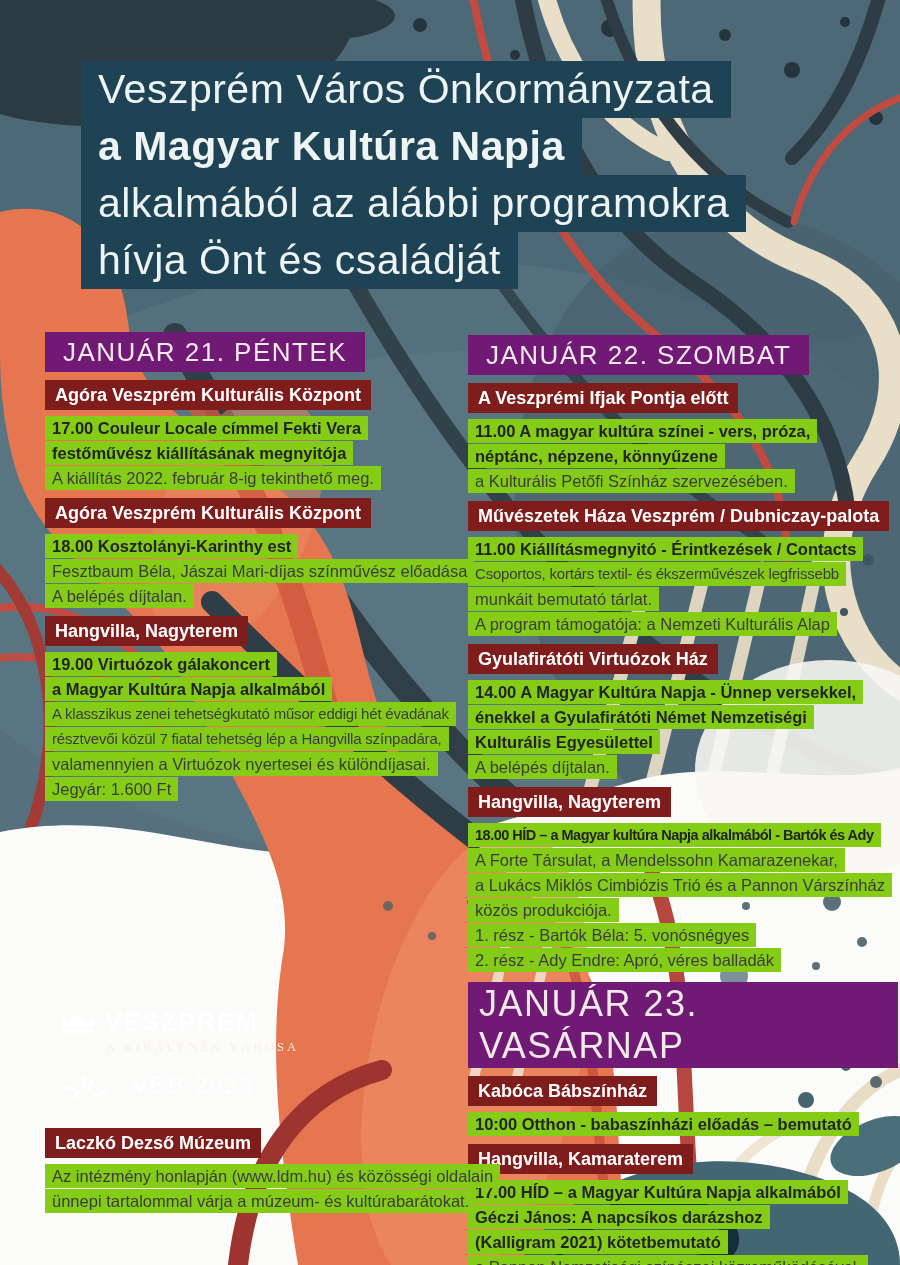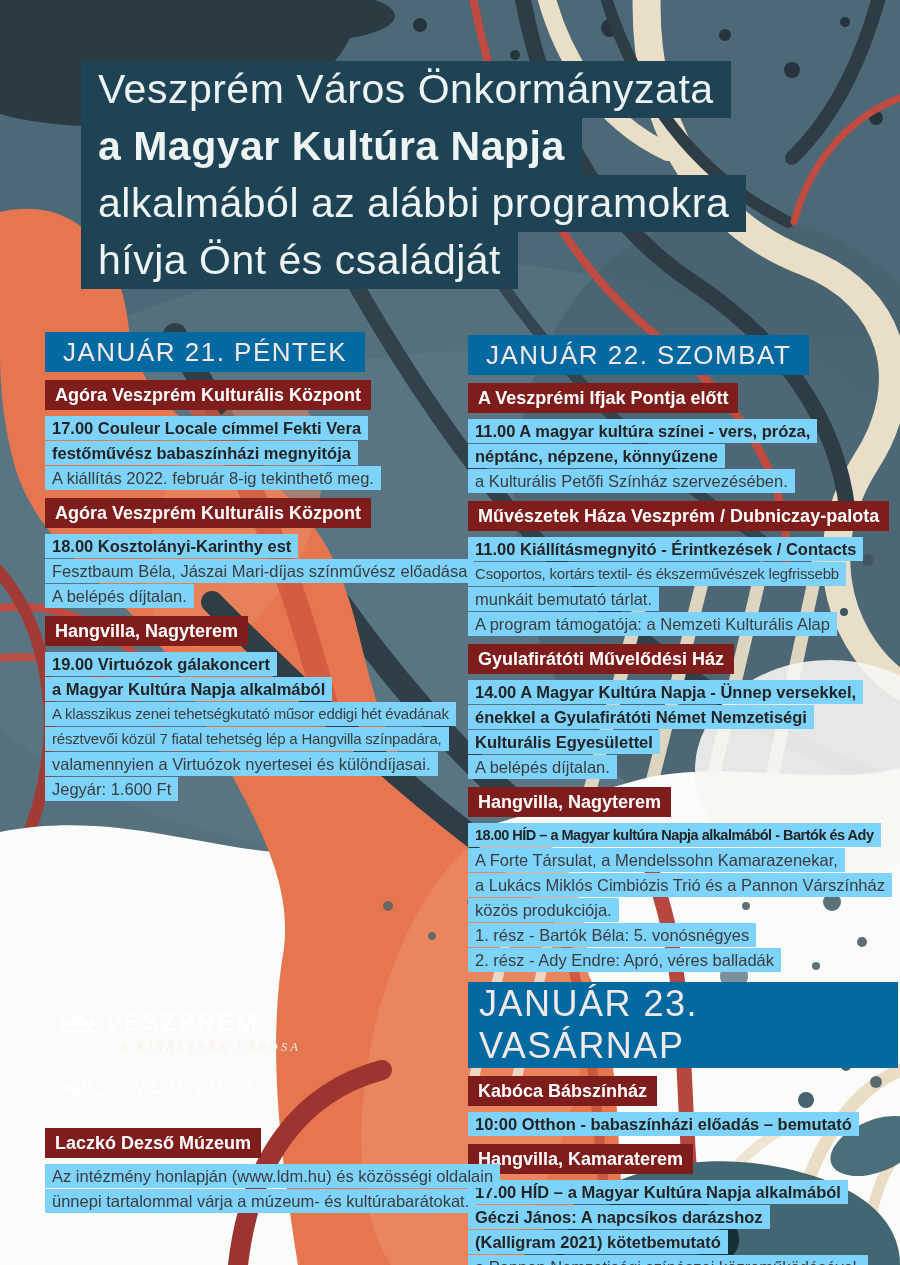--- a/index.html
+++ b/index.html
@@ -16,49 +16,49 @@
     font-size:41px;line-height:57px;padding:0 17px;letter-spacing:.5px;font-weight:400;margin-left:36px;
   }
   .hline.b{font-weight:700}
 
   
   .col{position:absolute;z-index:3}
   .col-left{left:45px;top:332px;width:424px}
   .col-right{left:468px;top:335px;width:430px}
 
   .day{
-    display:table;background:#0369a1;color:#f2e9e9;
+    display:table;background:#701a75;color:#f2e9e9;
     font-size:26px;line-height:38px;padding:1px 18px;letter-spacing:1.5px;margin-bottom:8px;
   }
   .day.big{font-size:36px;line-height:42px;padding:1px 11px;margin-top:10px}
 
   .venue{
     display:table;background:#7f1d1d;color:#ffffff;font-weight:700;
     font-size:18px;line-height:20px;padding:5px 10px;margin:8px 0 6px;
   }
   .tline,.dline{
-    display:table;background:#7dd3fc;padding:2px 7px;margin-bottom:1px;
+    display:table;background:#84cc16;padding:2px 7px;margin-bottom:1px;
     font-size:16.5px;line-height:20px;white-space:nowrap;
   }
   .tline{font-weight:700;color:#242424}
   .dline{font-weight:400;color:#3c3c3c}
   .tight{font-size:15px;letter-spacing:-.2px}
   .xtight{font-size:14.5px;letter-spacing:-.5px}
 
   
   .museum{position:absolute;left:45px;top:1128px;z-index:3}
   .museum .venue{margin-top:0}
 
   
   .logo-v{position:absolute;left:60px;top:1008px;z-index:3;color:#fff}
   .logo-row{display:flex;align-items:center;gap:9px}
   .logo-title{font-size:25px;font-weight:700;letter-spacing:2px}
   .logo-sub{
     font-family:"Liberation Serif",serif;font-size:12.5px;letter-spacing:3.1px;
-    color:#fbeee7;margin:3px 0 0 60px;font-style:italic;
+    color:#fbeee7;margin:3px 0 0 46px;
   }
   .logo-veb{position:absolute;left:62px;top:1070px;z-index:3;display:flex;align-items:center;gap:24px;color:#fff}
   .veb-label{font-size:23px;letter-spacing:2.5px;font-weight:400}
 </style>
 </head>
 <body>
 
 <svg class="bg" viewBox="0 0 900 1265" aria-hidden="true">
   <rect width="900" height="1265" fill="#56707e"></rect>
   <path d="M0,0 H900 V330 C720,365 540,335 360,360 C220,378 90,366 0,345 Z" fill="#4d6876"></path>
@@ -195,21 +195,21 @@
   <div class="hline b">a Magyar Kultúra Napja</div>
   <div class="hline">alkalmából az alábbi programokra</div>
   <div class="hline">hívja Önt és családját</div>
 </header>
 
 <section class="col col-left">
   <div class="day">JANUÁR 21. PÉNTEK</div>
 
   <div class="venue">Agóra Veszprém Kulturális Központ</div>
   <div class="tline">17.00 Couleur Locale címmel Fekti Vera</div>
-  <div class="tline">festőművész babaszínházi megnyitója</div>
+  <div class="tline">festőművész kiállításának megnyitója</div>
   <div class="dline">A kiállítás 2022. február 8-ig tekinthető meg.</div>
 
   <div class="venue">Agóra Veszprém Kulturális Központ</div>
   <div class="tline">18.00 Kosztolányi-Karinthy est</div>
   <div class="dline">Fesztbaum Béla, Jászai Mari-díjas színművész előadása</div>
   <div class="dline">A belépés díjtalan.</div>
 
   <div class="venue">Hangvilla, Nagyterem</div>
   <div class="tline">19.00 Virtuózok gálakoncert</div>
   <div class="tline">a Magyar Kultúra Napja alkalmából</div>
@@ -226,21 +226,21 @@
   <div class="tline">11.00 A magyar kultúra színei - vers, próza,</div>
   <div class="tline">néptánc, népzene, könnyűzene</div>
   <div class="dline">a Kulturális Petőfi Színház szervezésében.</div>
 
   <div class="venue">Művészetek Háza Veszprém / Dubniczay-palota</div>
   <div class="tline">11.00 Kiállításmegnyitó - Érintkezések / Contacts</div>
   <div class="dline tight">Csoportos, kortárs textil- és ékszerművészek legfrissebb</div>
   <div class="dline">munkáit bemutató tárlat.</div>
   <div class="dline">A program támogatója: a Nemzeti Kulturális Alap</div>
 
-  <div class="venue">Gyulafirátóti Művelődési Ház</div>
+  <div class="venue">Gyulafirátóti Virtuózok Ház</div>
   <div class="tline">14.00 A Magyar Kultúra Napja - Ünnep versekkel,</div>
   <div class="tline">énekkel a Gyulafirátóti Német Nemzetiségi</div>
   <div class="tline">Kulturális Egyesülettel</div>
   <div class="dline">A belépés díjtalan.</div>
 
   <div class="venue">Hangvilla, Nagyterem</div>
   <div class="tline xtight">18.00 HÍD – a Magyar kultúra Napja alkalmából - Bartók és Ady</div>
   <div class="dline">A Forte Társulat, a Mendelssohn Kamarazenekar,</div>
   <div class="dline">a Lukács Miklós Cimbiózis Trió és a Pannon Várszínház</div>
   <div class="dline">közös produkciója.</div>

